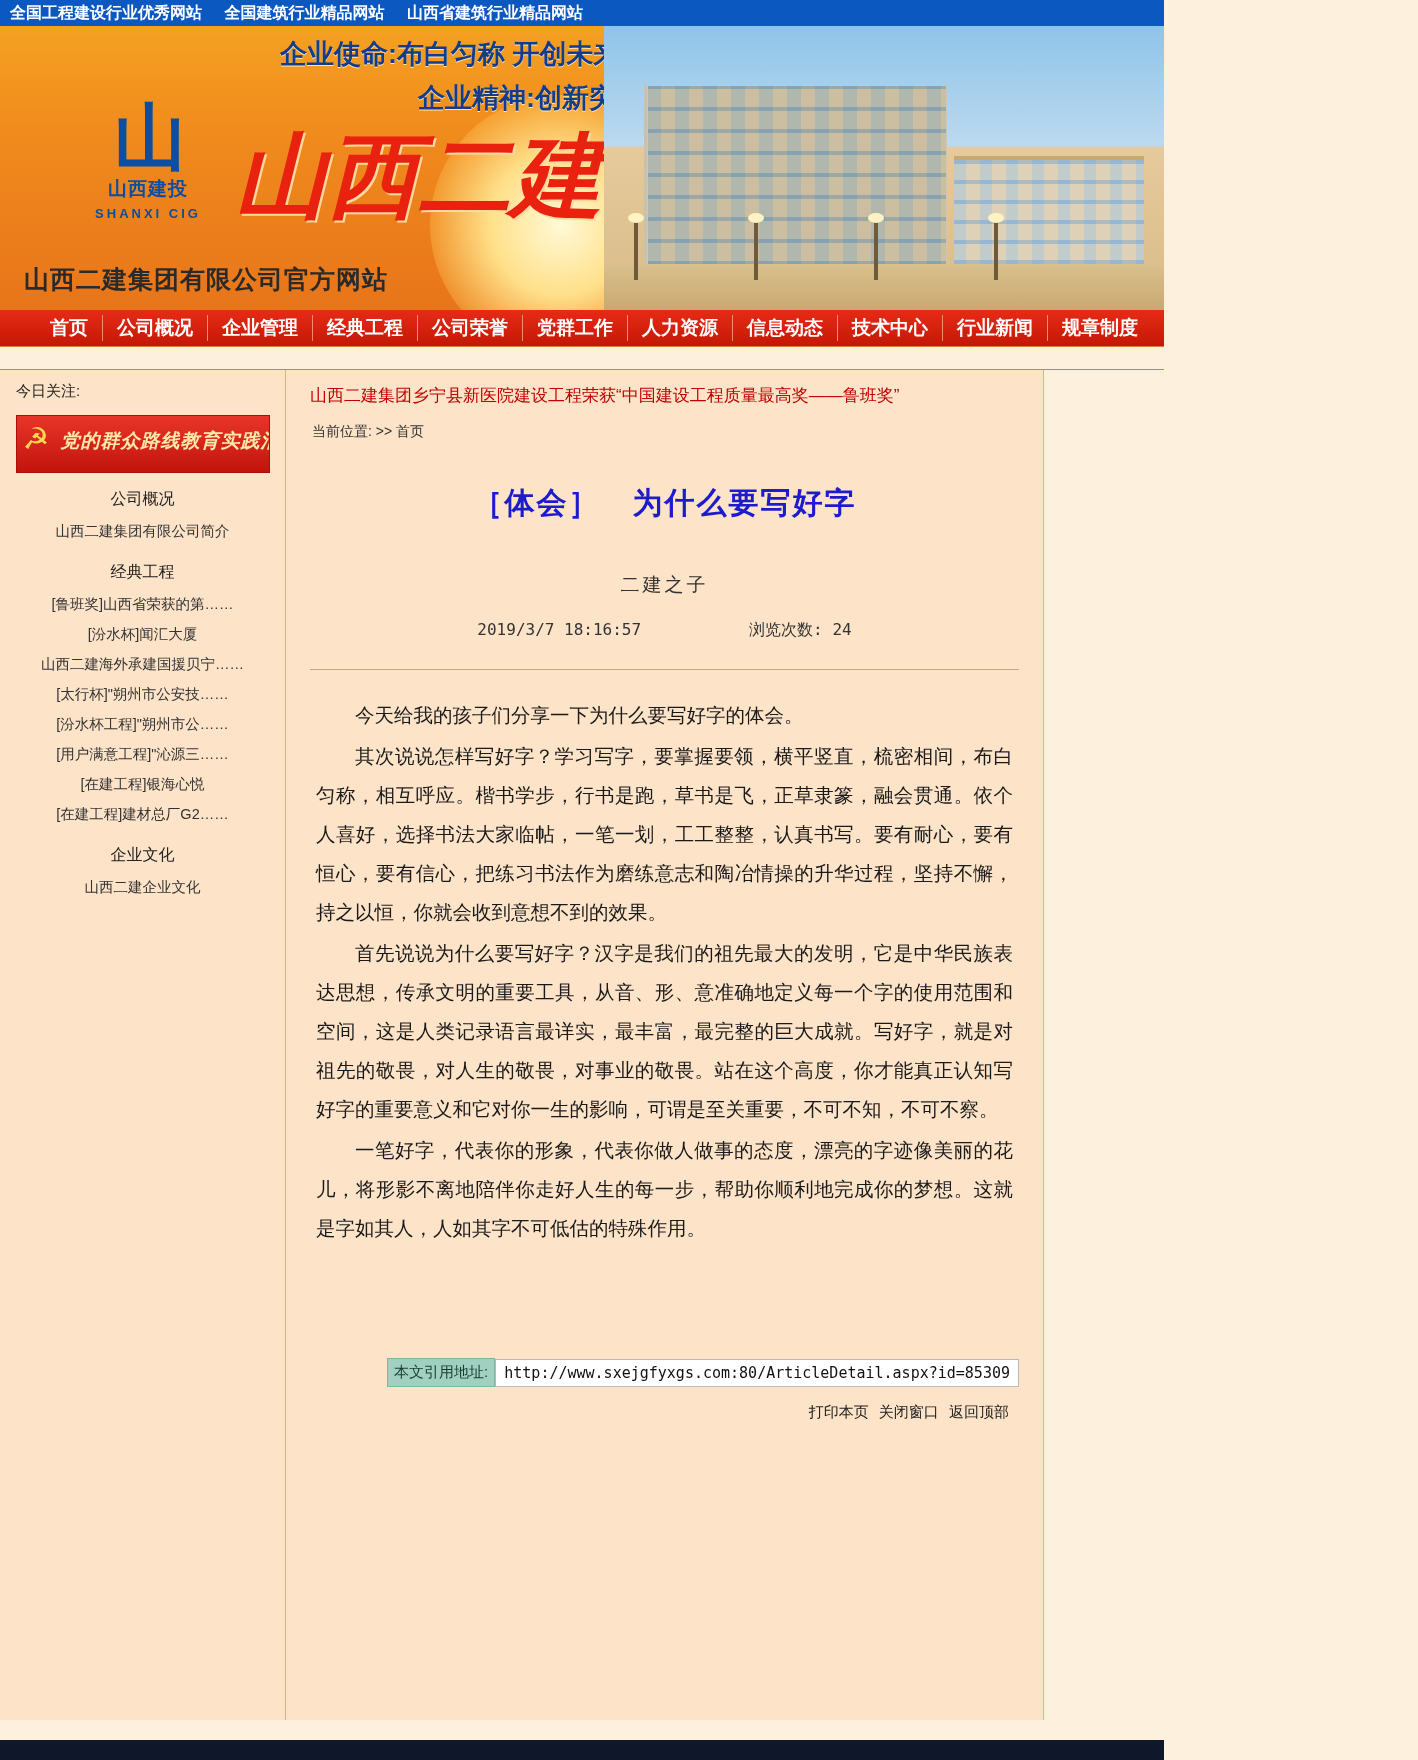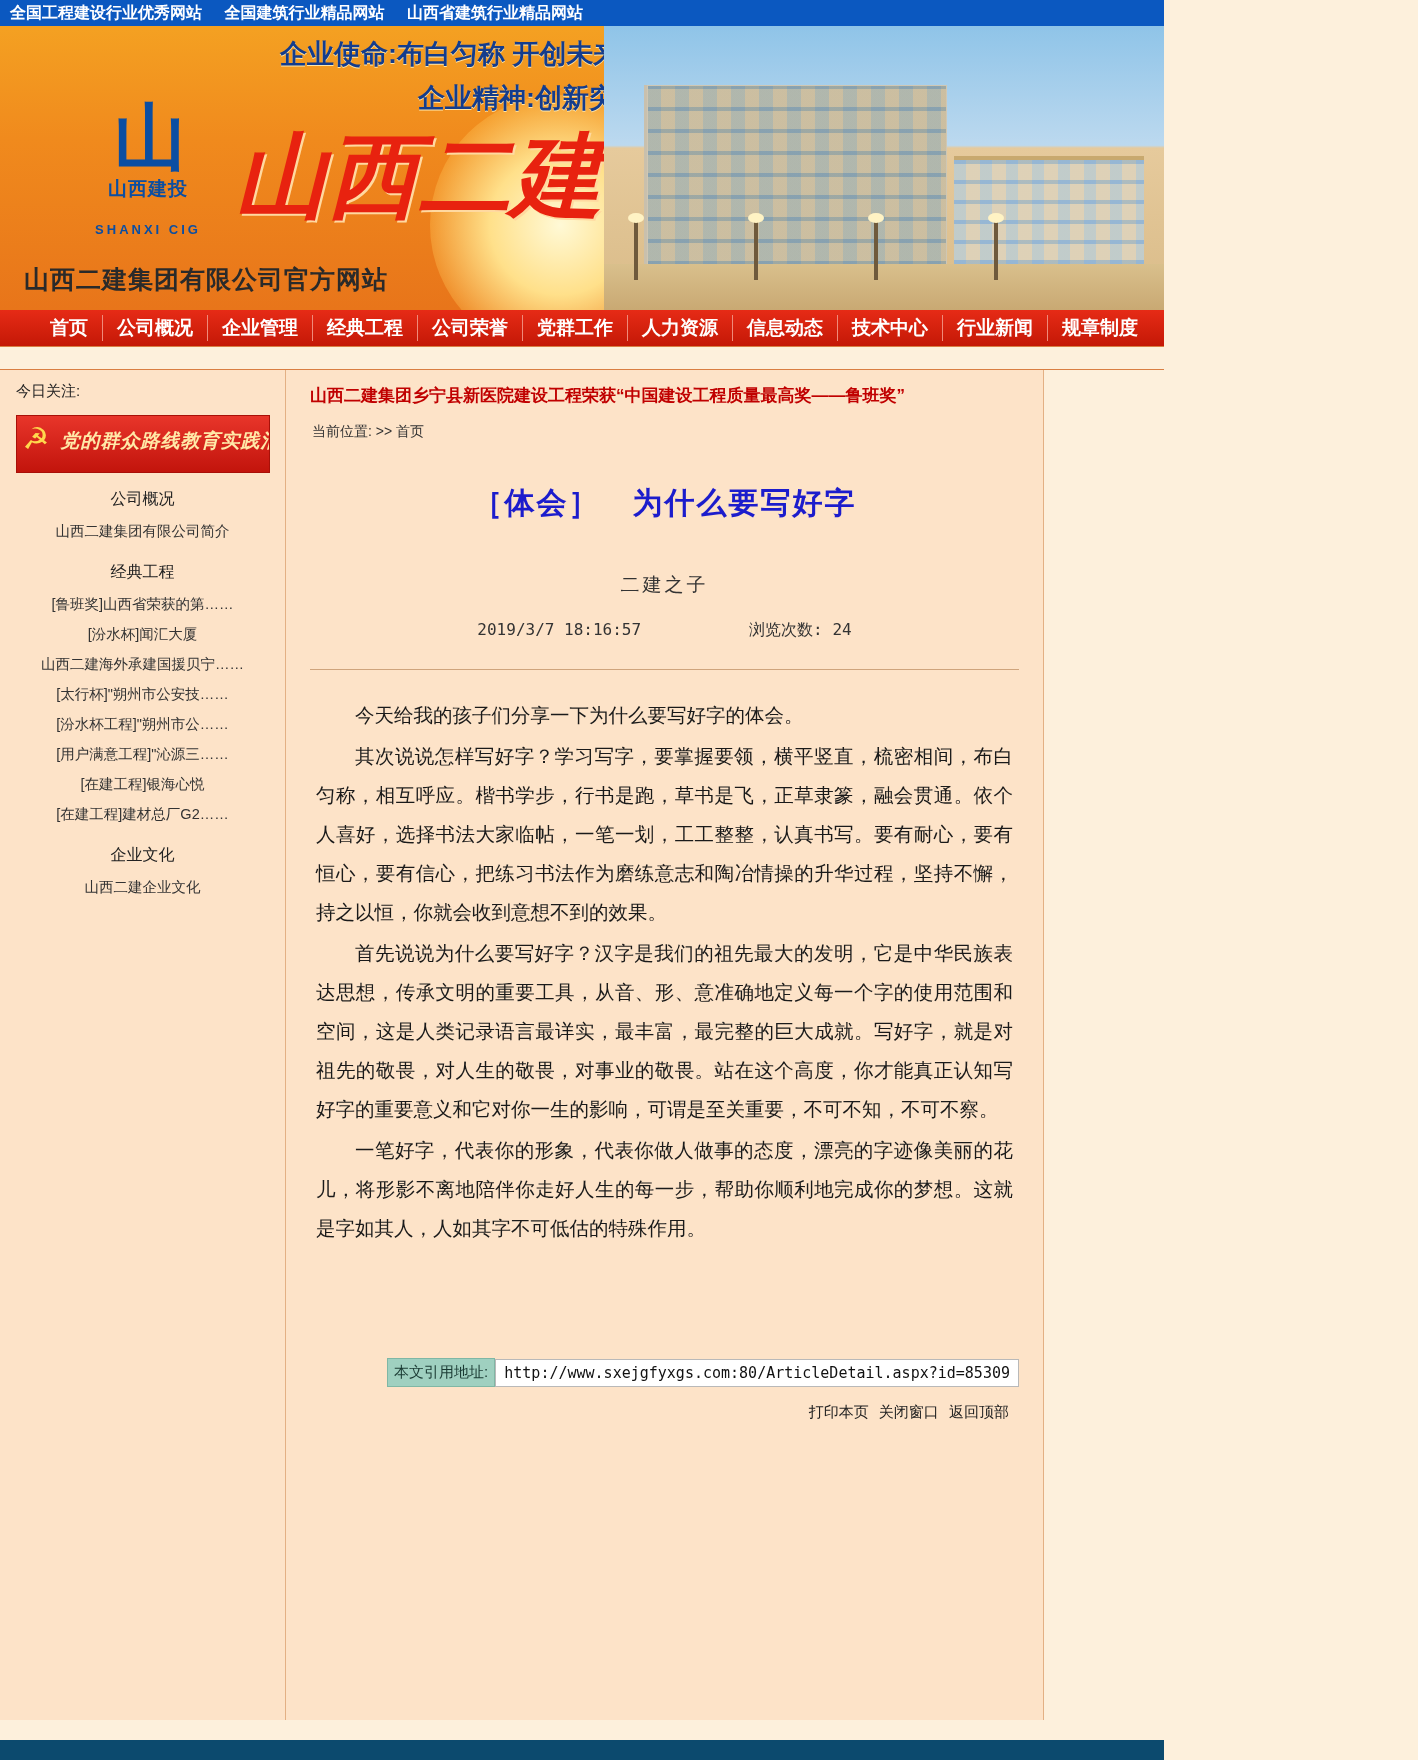--- a/index.html
+++ b/index.html
@@ -5,21 +5,21 @@
   html, body {
     margin: 0;
     padding: 0;
     background: #fdf0dc;
     font-family: "Liberation Sans", sans-serif;
   }
   #page {
     width: 1164px;
     min-height: 1760px;
     position: relative;
-    background: #0c4a6e;
+    background: #0f172a;
     overflow: hidden;
   }
   
   .banner {
     position: relative;
     height: 310px;
     background: linear-gradient(180deg,#f5a623 0%, #f08a1d 45%, #e8751a 100%);
     overflow: hidden;
   }
   .banner-sun {
@@ -78,21 +78,21 @@
   .logo .cn {
     font-size: 19px;
     font-weight: bold;
     letter-spacing: 1px;
     margin-top: 2px;
   }
   .logo .en {
     font-size: 13px;
     font-weight: bold;
     letter-spacing: 3px;
-    margin-top: 20px;
+    margin-top: 4px;
   }
   .brand-script {
     position: absolute;
     left: 235px;
     top: 115px;
     font-family: "DejaVu Serif", serif;
     font-size: 92px;
     font-weight: bold;
     font-style: italic;
     color: #e8220f;
@@ -257,21 +257,21 @@
 
   .main {
     flex: 1;
     border-left: 1px solid #e3b084;
     box-sizing: border-box;
     padding: 10px 24px 0 24px;
     background: #fde3c8;
   }
   .headline {
     color: #c00000;
-    font-weight: bold;
+    font-weight: normal;
     font-size: 17px;
     text-align: left;
     padding: 4px 0 10px 0;
   }
   .crumb {
     font-size: 14px;
     color: #333;
     padding: 6px 0 0 2px;
   }
   .crumb a { color: #333; text-decoration: none; }

